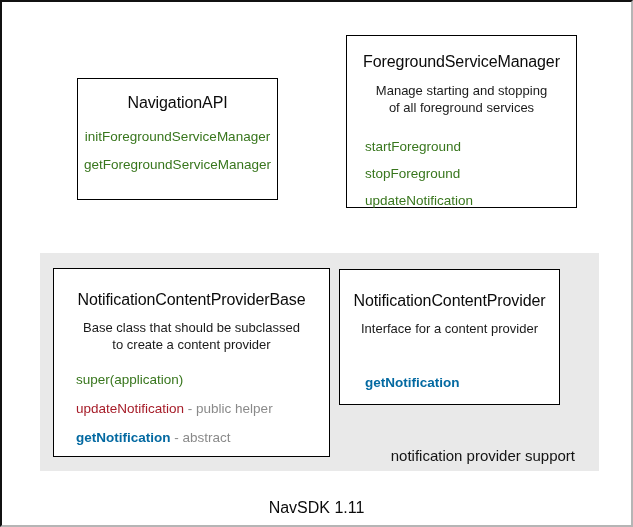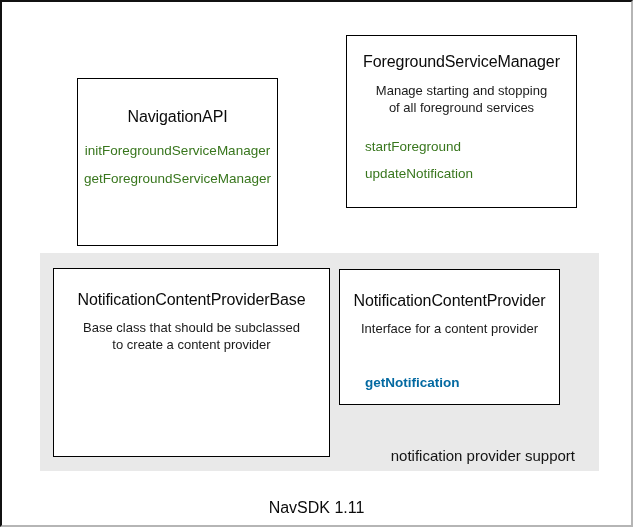--- a/index.html
+++ b/index.html
@@ -18,21 +18,21 @@
   .box-desc{font-size:13px;line-height:17px;text-align:center;color:#1a1a1a;}
   .methods{font-size:13.5px;line-height:16px;}
   .method{margin-bottom:12px;}
   .centered{text-align:center;}
   .green{color:#38761d;}
   .red{color:#a61c28;}
   .blue{color:#0369a1;font-weight:bold;}
   .gray-suffix{color:#8a8a8a;}
 
   
-  #box-nav{left:75px;top:76px;width:201px;height:168px;padding-top:28px;}
+  #box-nav{left:75px;top:76px;width:201px;height:122px;padding-top:14px;}
   #box-nav .box-desc{margin-top:10px;}
   #box-nav .methods{margin-top:16px;}
   #box-nav .method{margin-bottom:12px;}
 
   
   #box-fsm{left:344px;top:33px;width:231px;height:173px;padding-top:16px;}
   #box-fsm .box-desc{margin-top:10px;}
   #box-fsm .methods{margin-top:23px;padding-left:18px;text-align:left;}
   #box-fsm .method{margin-bottom:11px;}
 
@@ -75,33 +75,39 @@
   </div>
 
   <div class="class-box" id="box-fsm">
     <div class="box-title">ForegroundServiceManager</div>
     <div class="box-desc">
       <div>Manage starting and stopping</div>
       <div>of all foreground services</div>
     </div>
     <div class="methods">
       <div class="method green">startForeground</div>
+      <div class="method green">stopForeground</div>
       <div class="method green">updateNotification</div>
     </div>
   </div>
 
   <div class="region">
     <div class="region-label">notification provider support</div>
   </div>
 
   <div class="class-box" id="box-ncpb">
     <div class="box-title">NotificationContentProviderBase</div>
     <div class="box-desc">
       <div>Base class that should be subclassed</div>
       <div>to create a content provider</div>
+    </div>
+    <div class="methods">
+      <div class="method green">super(application)</div>
+      <div class="method"><span class="red">updateNotification</span><span class="gray-suffix"> - public helper</span></div>
+      <div class="method"><span class="blue">getNotification</span><span class="gray-suffix"> - abstract</span></div>
     </div>
   </div>
 
   <div class="class-box" id="box-ncp">
     <div class="box-title">NotificationContentProvider</div>
     <div class="box-desc">
       <div>Interface for a content provider</div>
     </div>
     <div class="methods">
       <div class="method blue">getNotification</div>

